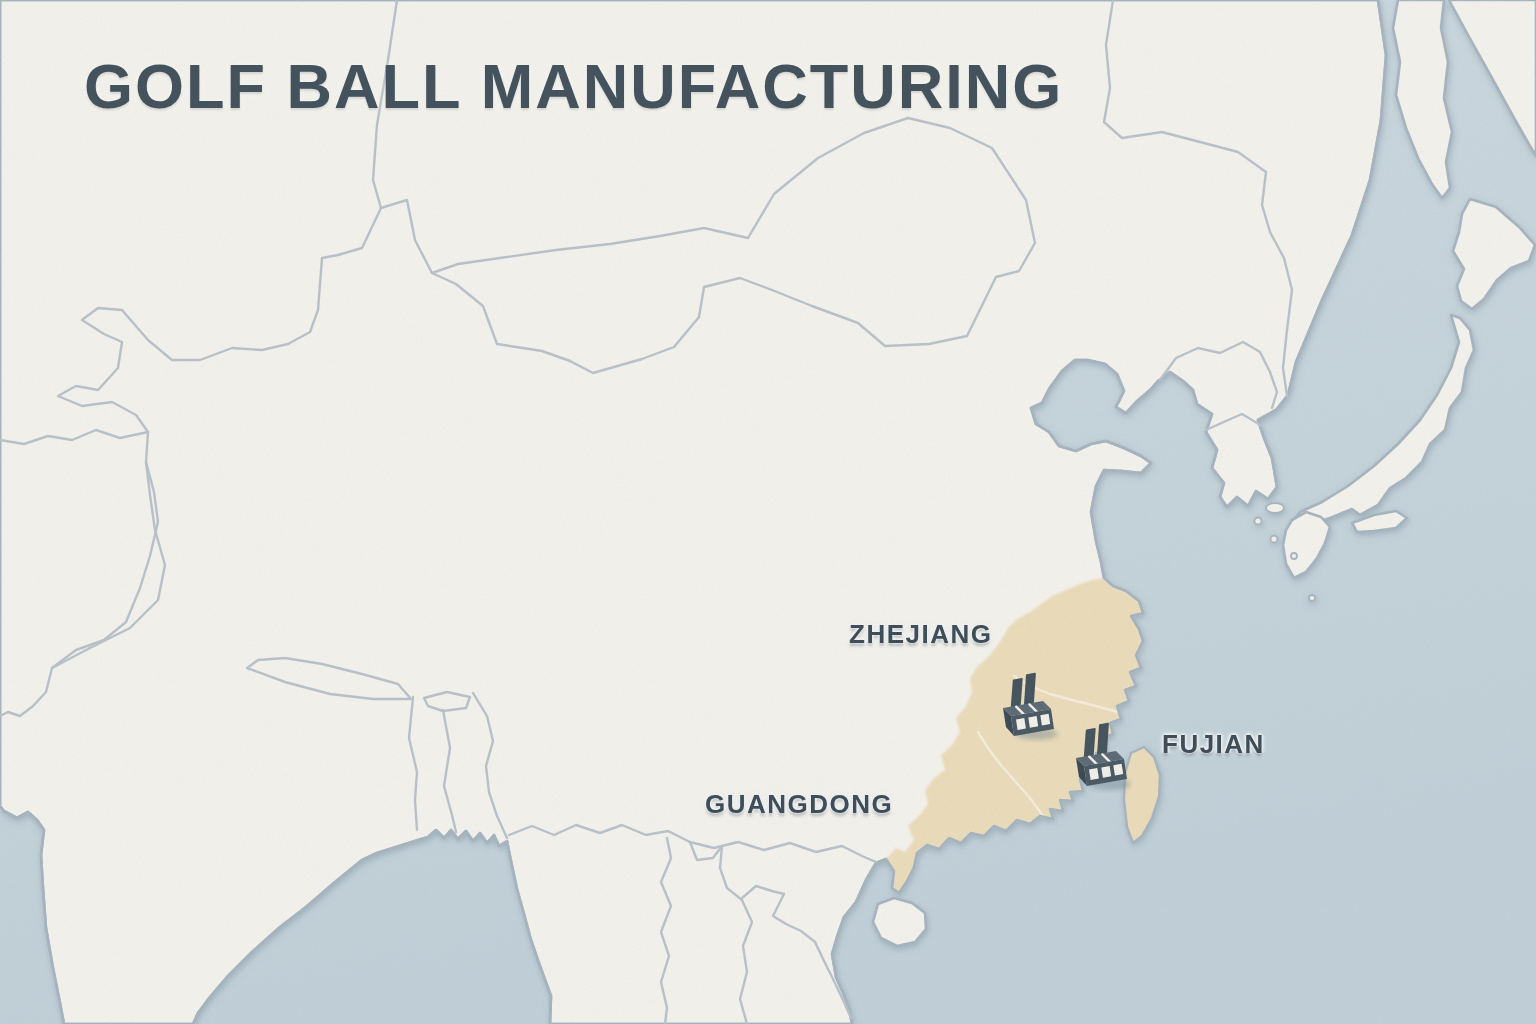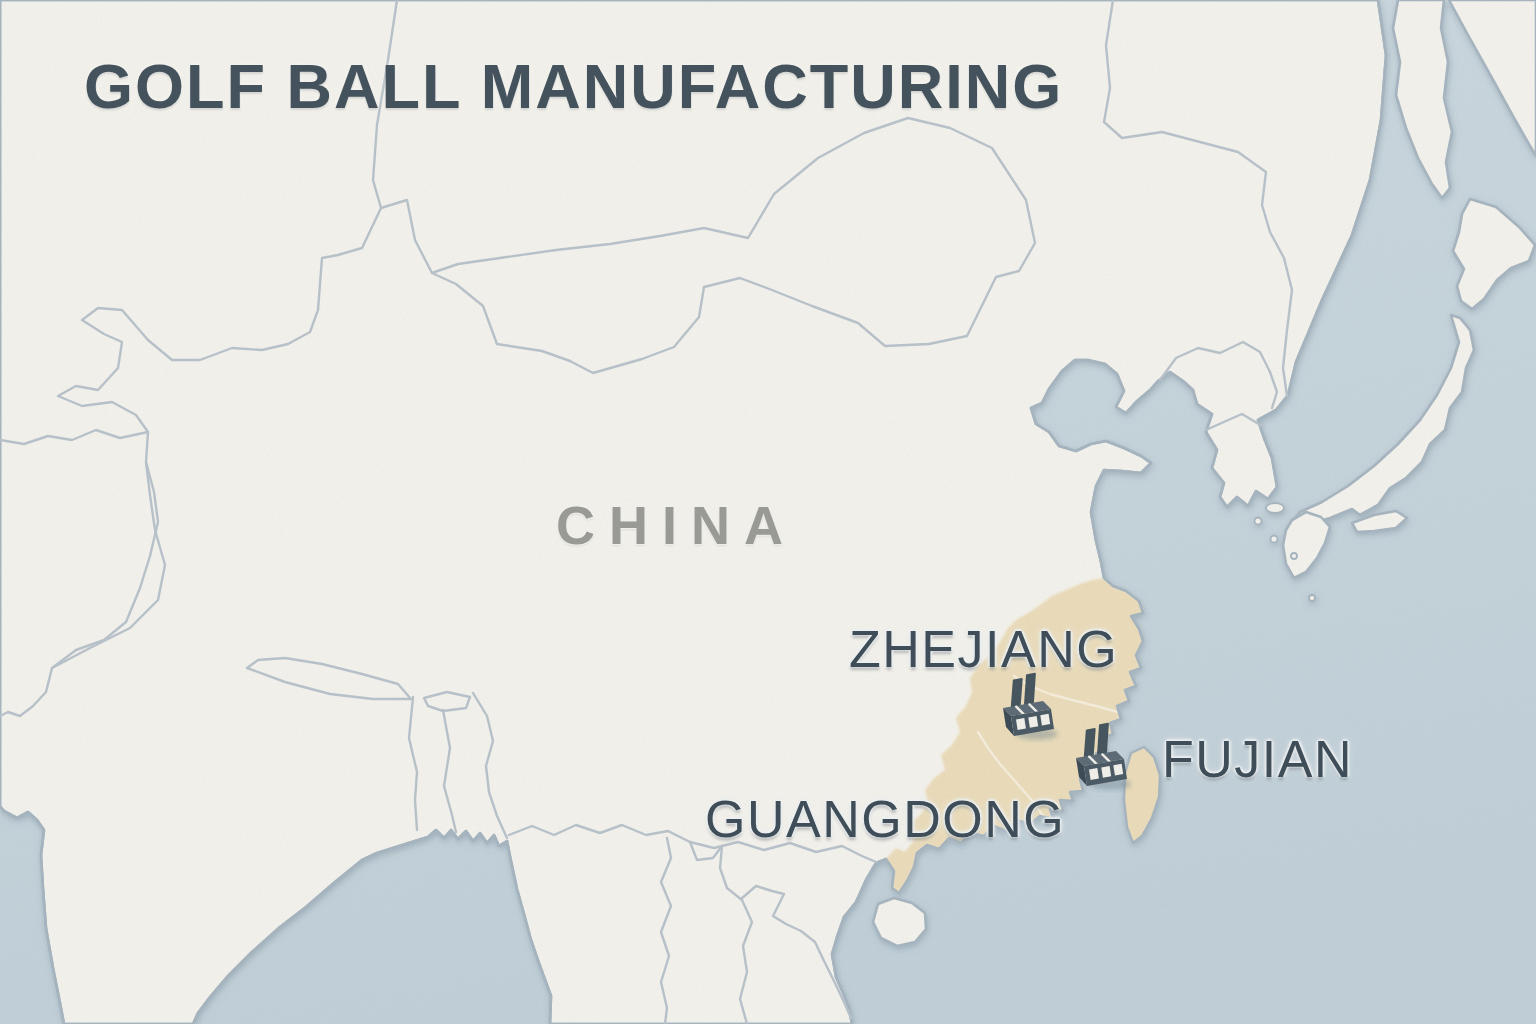--- a/index.html
+++ b/index.html
@@ -33,21 +33,21 @@
     white-space:pre-line;
   }
   .country-label{
     position:absolute;left:556px;top:494px;
     font-size:54px;font-weight:700;letter-spacing:14px;
     color:var(--country-text);
     text-shadow:0 1px 1px rgba(255,255,255,.6), 0 2px 2px rgba(90,90,90,.12);
   }
   .region-label{
     position:absolute;
-    font-size:52px;font-weight:400;letter-spacing:1.5px;
+    font-size:26px;font-weight:700;letter-spacing:1.5px;
     color:var(--region-text);
     text-shadow:
       -2px 0 2px rgba(240,243,244,.85), 2px 0 2px rgba(240,243,244,.85),
       0 -2px 2px rgba(240,243,244,.85), 0 3px 3px rgba(40,55,65,.28),
       0 0 7px rgba(240,243,244,.8);
   }
   .label-zhejiang{left:849px;top:619px;}
   .label-fujian{left:1162px;top:729px;}
   .label-guangdong{left:705px;top:789px;}
 
@@ -162,21 +162,20 @@
     <path class="fside" d="M18 40 L26 48 29 68 21 59 Z"></path>
     <path class="ffront" d="M26 48 L66 41 69 61 29 68 Z"></path>
     <path class="fwin" d="M31 51.6 L39.3 50.1 40.9 60.4 32.6 61.9 Z"></path>
     <path class="fwin" d="M43.3 49.4 L51.6 47.9 53.2 58.2 44.9 59.7 Z"></path>
     <path class="fwin" d="M55.3 47.3 L63.6 45.8 65.2 56.1 56.9 57.6 Z"></path>
   </svg>
 
   <div class="page-title"><span>GOLF BALL MANUFACTURING</span><br>
   </div>
 
-  <div class="country-label">CHINA</div>
 
   <div class="region-label label-zhejiang">ZHEJIANG</div>
   <div class="region-label label-guangdong">GUANGDONG</div>
   <div class="region-label label-fujian">FUJIAN</div>
 
   <svg class="grain" width="1536" height="1024">
     <rect width="1536" height="1024" filter="url(#grainf)"></rect>
   </svg>
 
 </div>

